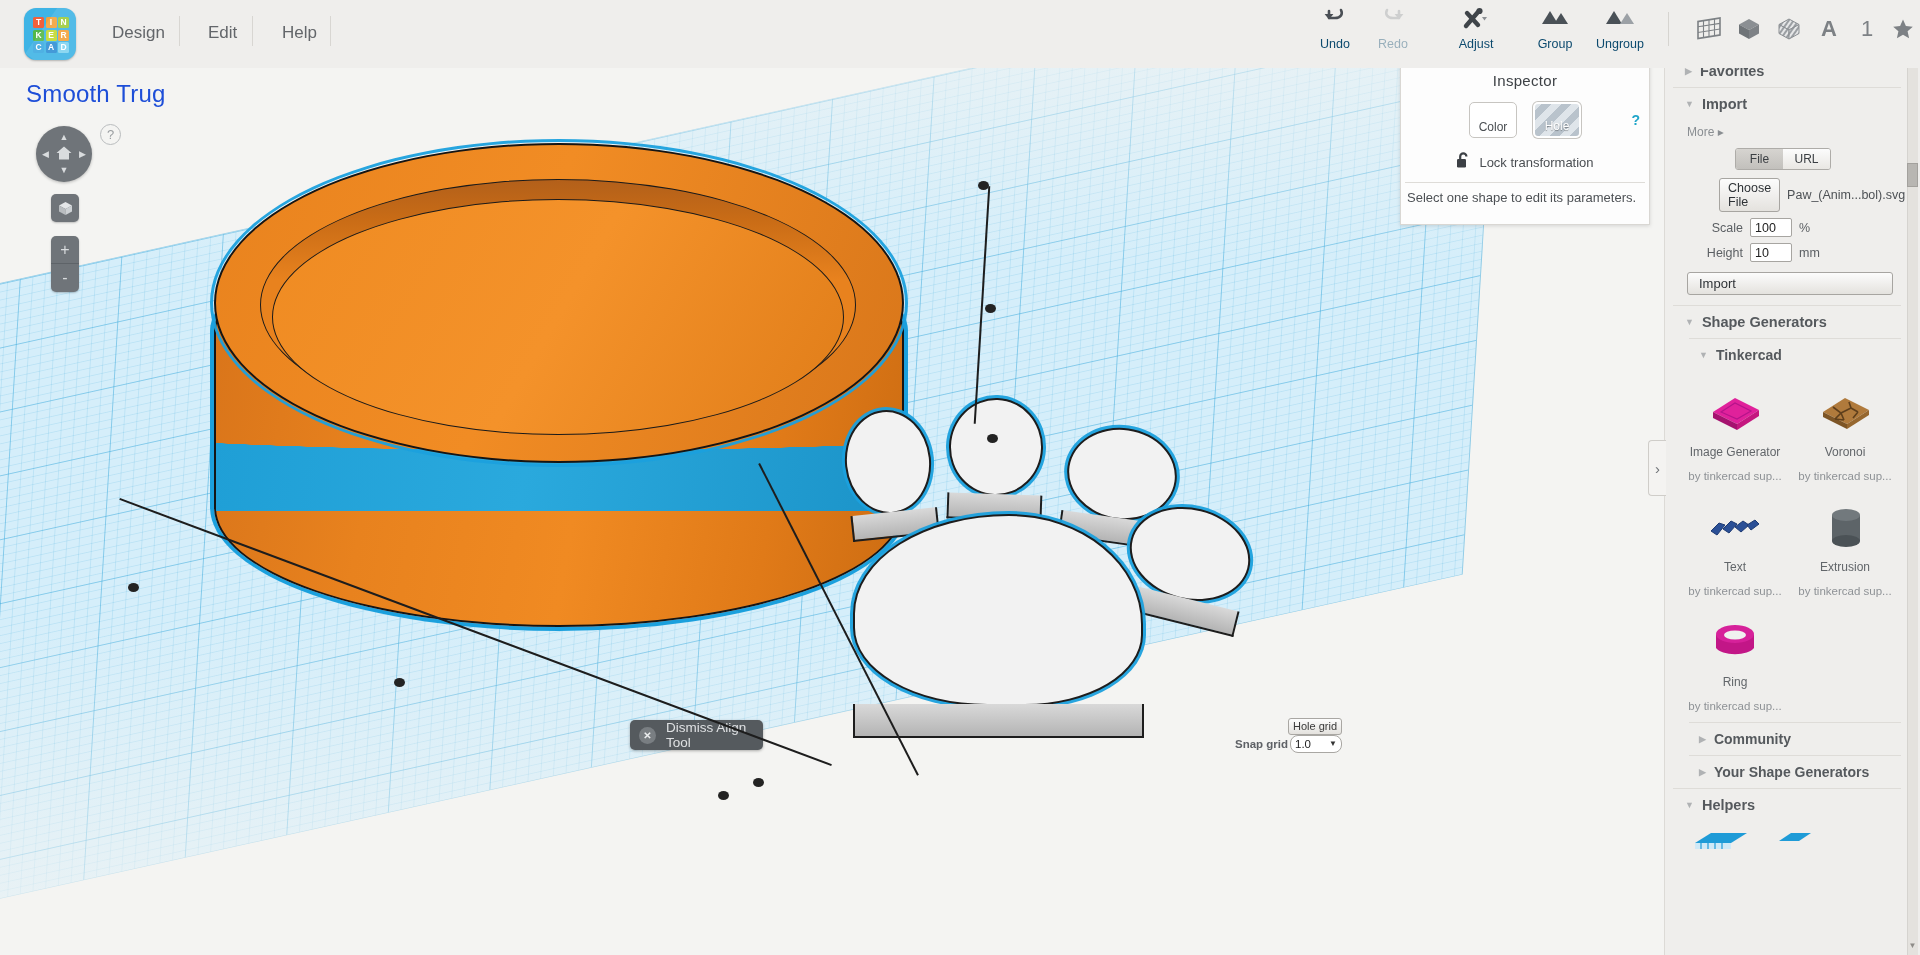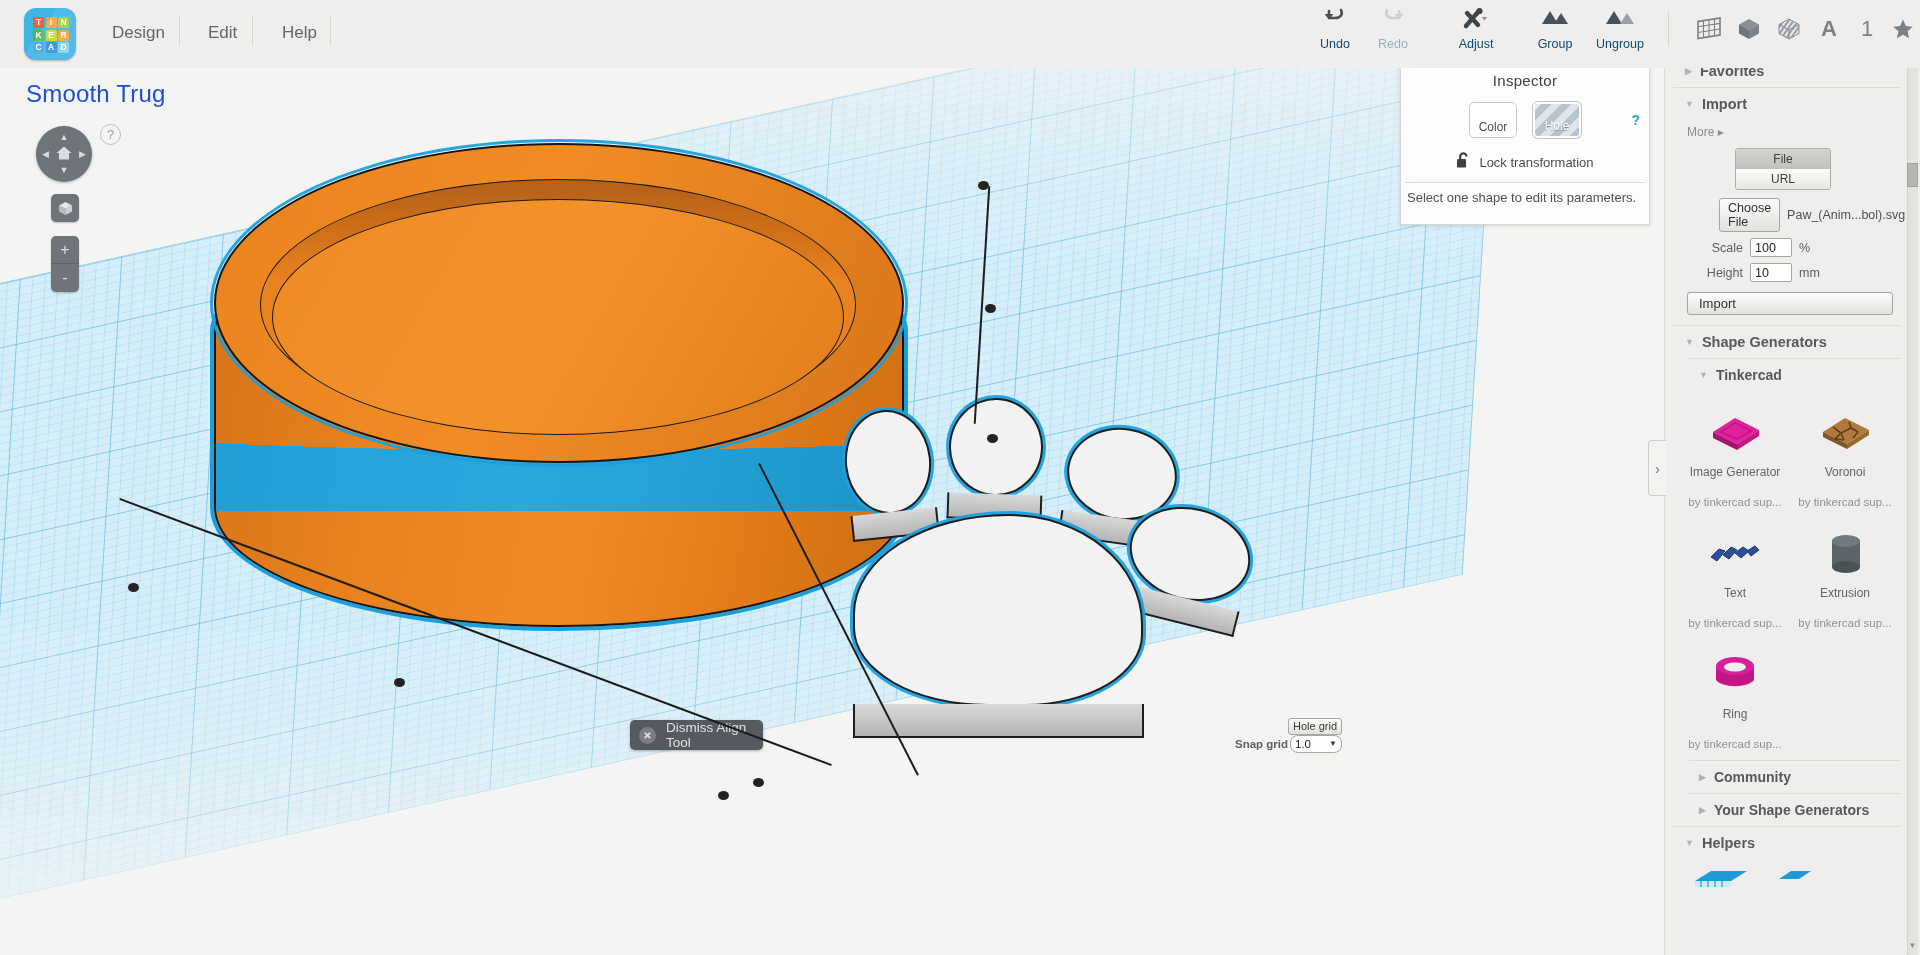--- a/index.html
+++ b/index.html
@@ -271,21 +271,21 @@
   }
   .sec-head .tri { color: #b0b2b4; font-size: 9px; }
   .divider { height: 1px; background: #dedcd8; margin: 0 8px; }
   .divider.inset { margin: 0 8px 0 24px; }
 
   #import-body { padding: 2px 16px 10px 22px; }
   #import-desc { font-size: 12.5px; color: #6a6e72; line-height: 1.48; }
   #import-more { font-size: 12px; color: #8a8e92; cursor: pointer; margin-top: 3px; }
   #ft-toggle {
     display: flex; width: 96px; margin: 9px 0 0 48px;
-    border: 1px solid #aeaca8; border-radius: 3px; overflow: hidden; flex-direction: column;
+    border: 1px solid #aeaca8; border-radius: 3px; overflow: hidden;
   }
   #ft-toggle div {
     flex: 1; text-align: center; font-size: 12px; padding: 3px 0;
     color: #3b3f43; cursor: pointer; background: linear-gradient(#fcfcfc,#e9e7e3);
   }
   #ft-toggle div.active { background: linear-gradient(#d6d4d0,#c2c0bc); }
   #choose-row { display: flex; align-items: center; gap: 7px; margin-top: 8px; margin-left: 32px; }
   #choose-btn {
     background: linear-gradient(#fcfcfc,#e4e2de); border: 1px solid #a7a5a1;
     border-radius: 3px; font-size: 12.5px; color: #2e3236; padding: 2px 8px; cursor: pointer;
@@ -305,21 +305,21 @@
     border-radius: 3px; font-size: 13px; color: #2e3236; padding: 3px 11px; cursor: pointer;
   }
 
   #gen-grid {
     display: grid; grid-template-columns: 1fr 1fr; gap: 2px 2px;
     padding: 8px 10px 0 16px;
   }
   .gen-cell { text-align: center; padding: 6px 0 10px; cursor: pointer; }
   .gen-thumb { height: 56px; display: flex; align-items: center; justify-content: center; }
   .gen-name { font-size: 12px; color: #62666a; margin-top: 4px; }
-  .gen-by { font-size: 11.5px; color: #8e9296; margin-top: 17px; }
+  .gen-by { font-size: 11.5px; color: #8e9296; margin-top: 11px; }
 
   #helper-row { display: flex; gap: 26px; padding: 8px 0 0 26px; }
   .helper-thumb { width: 58px; height: 26px; }
 
   
   #sb-track {
     position: absolute; right: 2px; top: 0; width: 11px; height: 900px;
     background: #e4e2de; border-left: 1px solid #d5d3cf;
   }
   #sb-thumb {

